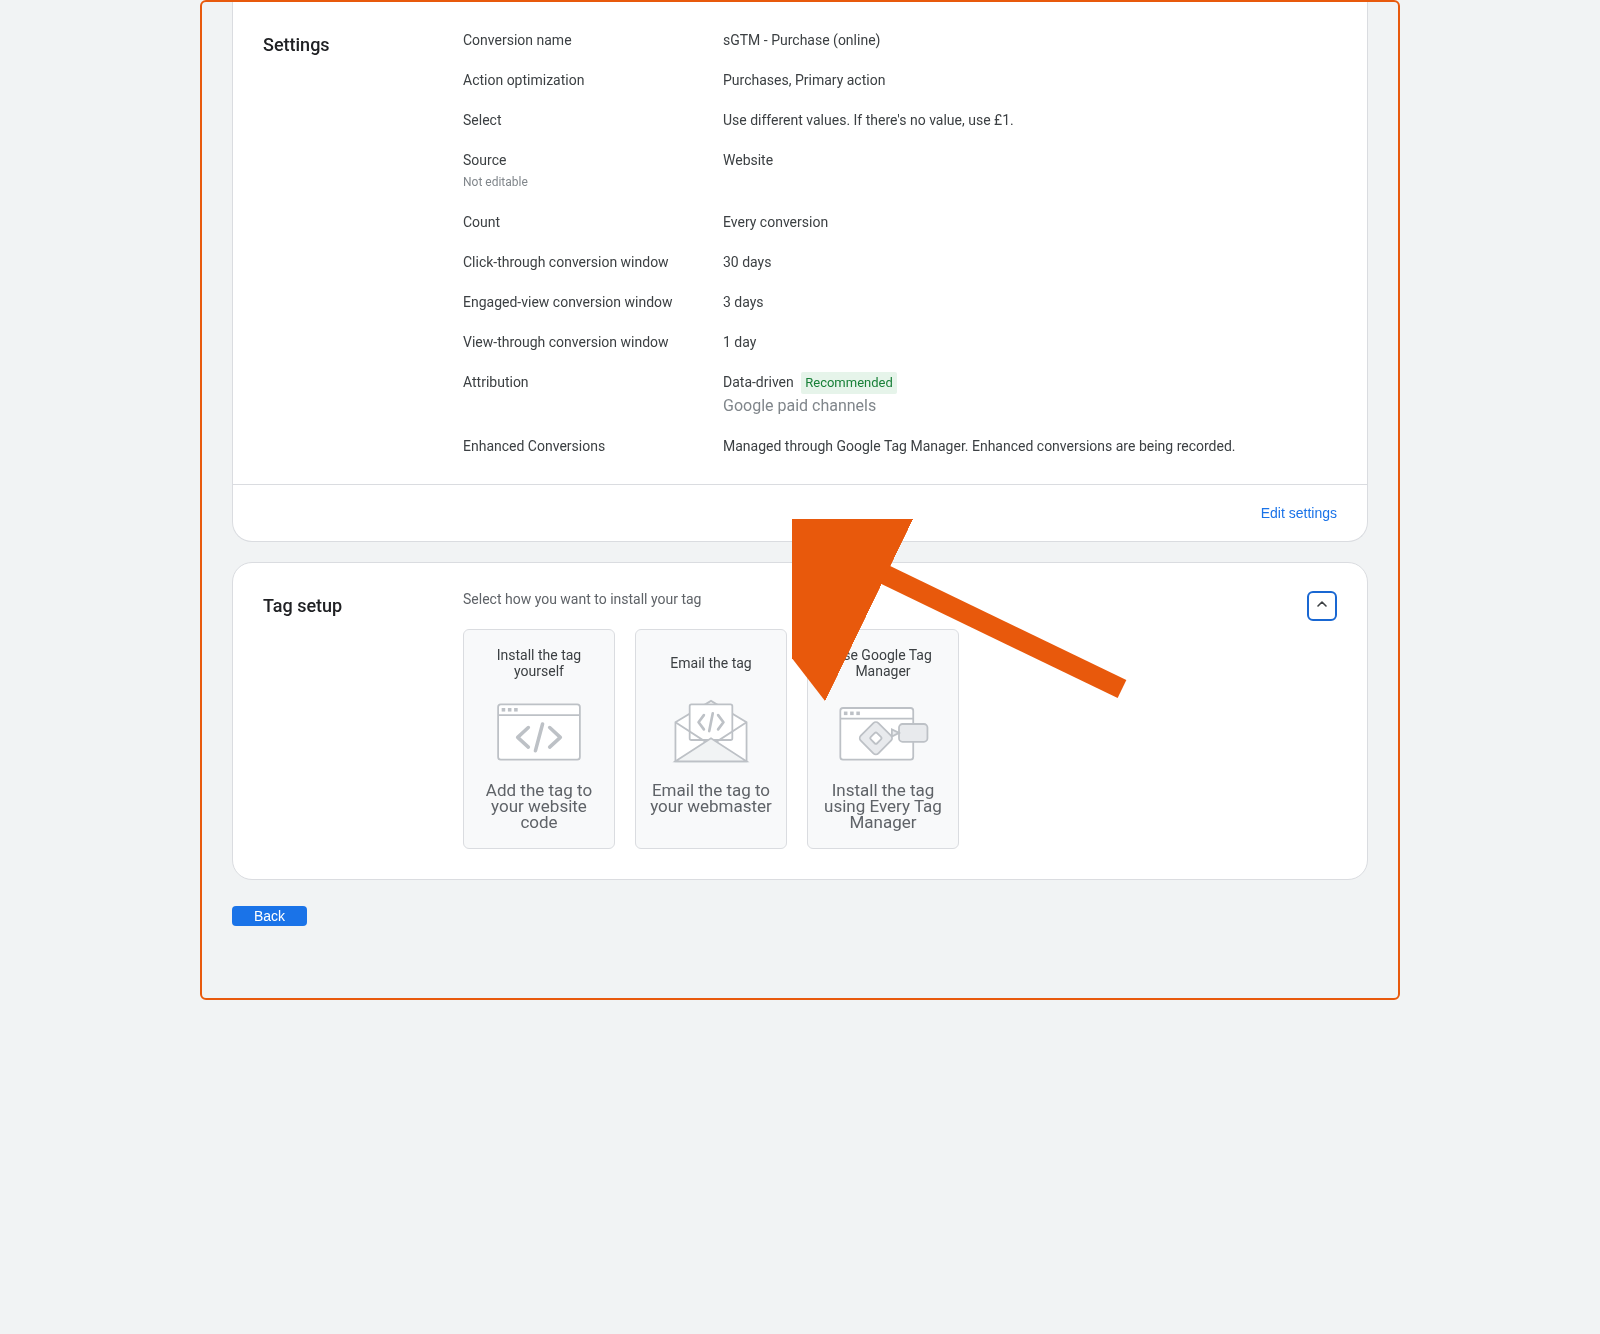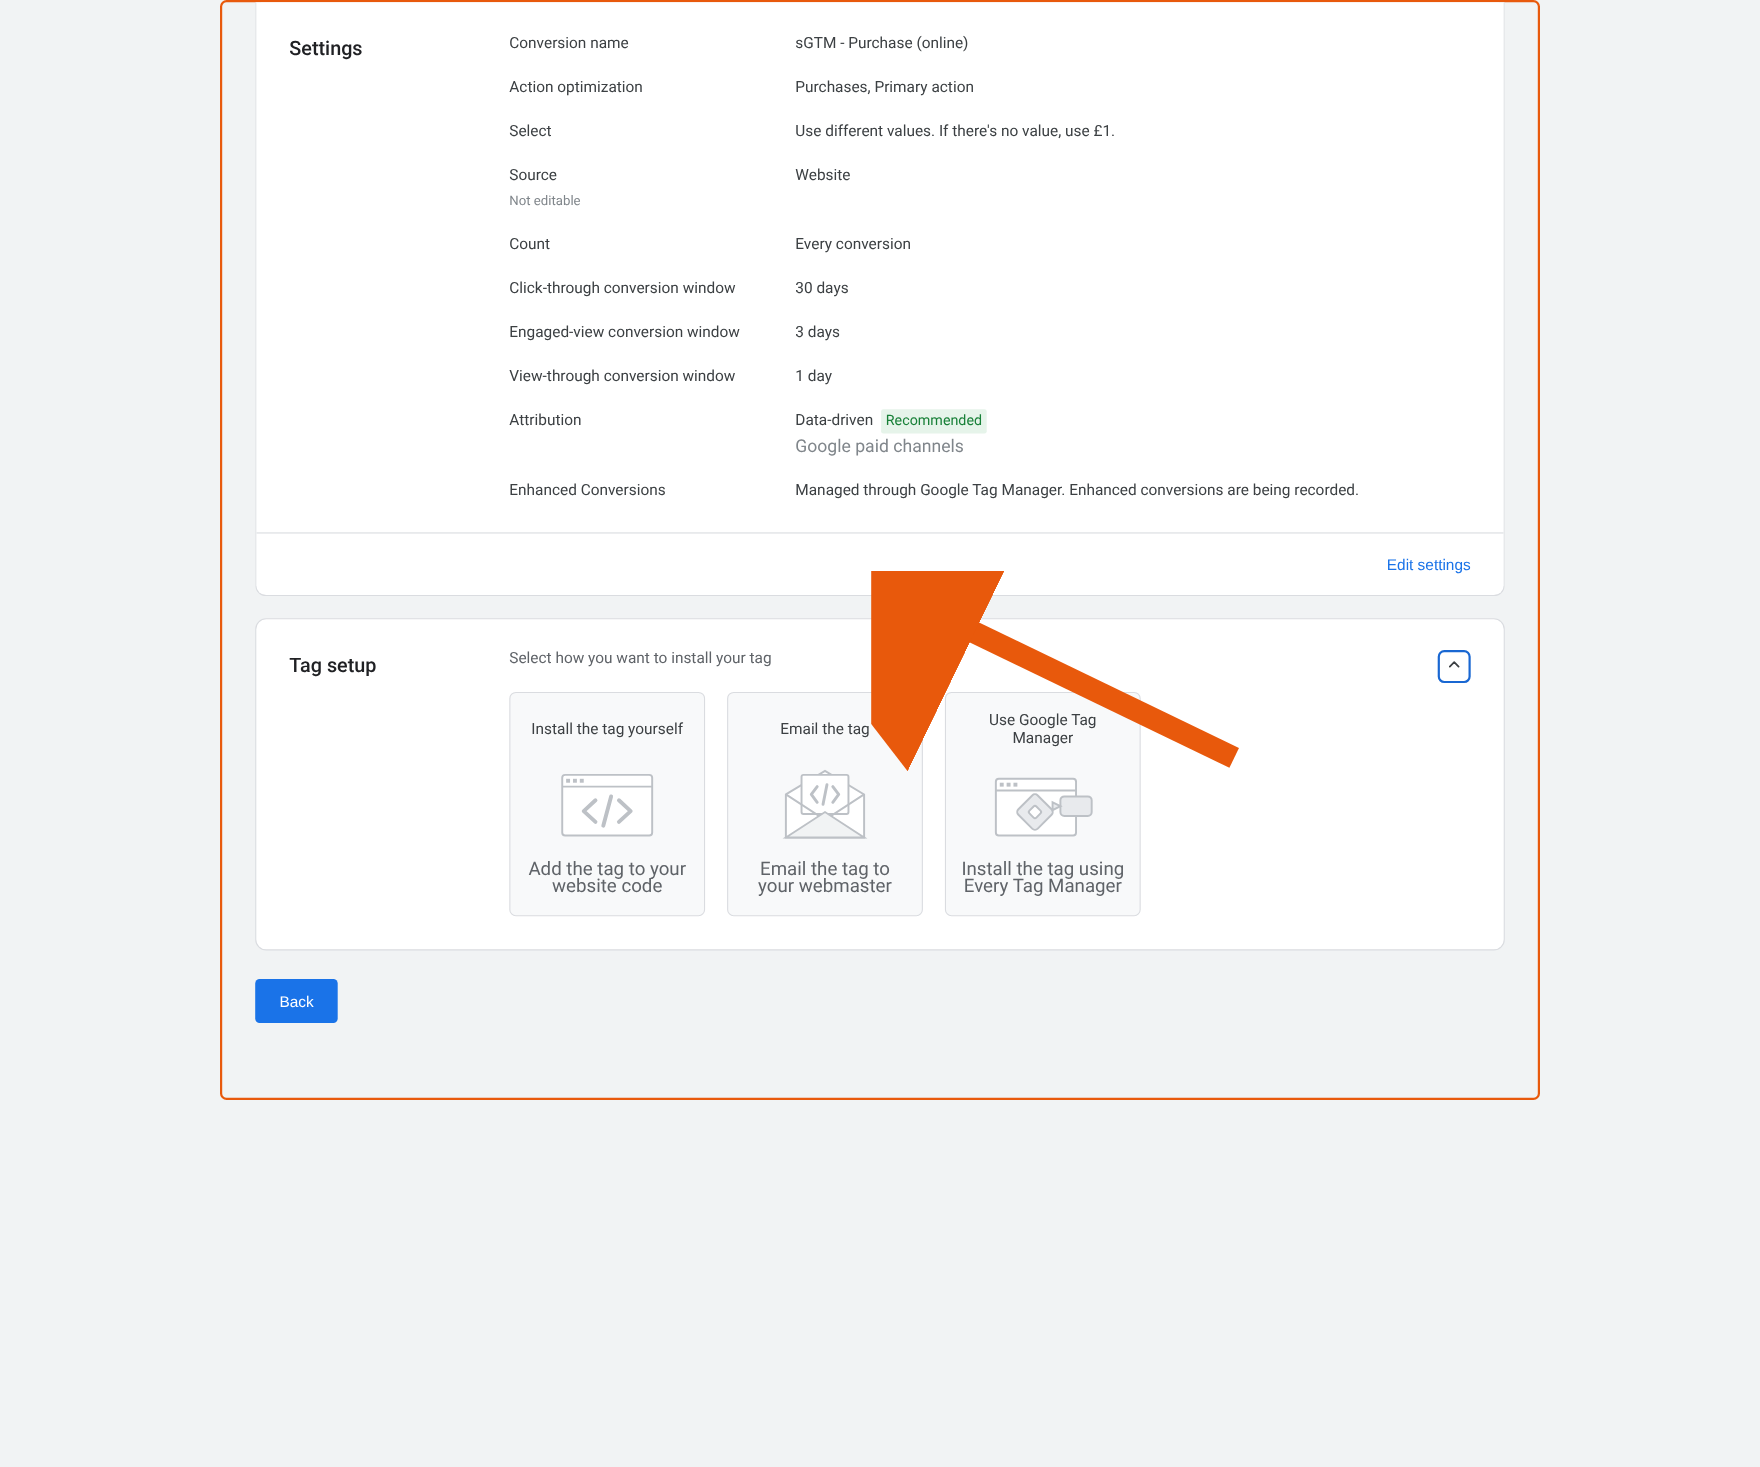--- a/index.html
+++ b/index.html
@@ -24,21 +24,21 @@
     background:var(--bg);
     border:2px solid var(--outline);
     border-radius:6px;
     padding:0 0 30px 0;
     position:relative;
     min-height:1000px;
   }
   .card{
     background:var(--card-bg);
     border:1px solid var(--border);
-    border-radius:10px;
+    border-radius:20px;
     margin:0 30px 20px 30px;
     overflow:hidden;
   }
   .card.first{border-top:none;border-top-left-radius:0;border-top-right-radius:0;margin-top:0;}
   .card-body{padding:28px 30px 18px 30px;display:flex;}
   .card-left{
     flex:0 0 200px;
     font-size:18px;
     font-weight:500;
     color:var(--text-strong);
@@ -92,42 +92,42 @@
     border-radius:6px;
     display:flex;align-items:center;justify-content:center;
     cursor:pointer;
     background:#fff;
     flex:0 0 auto;
     margin-left:auto;
   }
   .collapse-btn svg{stroke:#3c4043;}
   .tiles{display:flex;gap:20px;}
   .tile{
-    width:178px;
+    width:152px;
     background:#f8f9fa;
     border:1px solid var(--border);
     border-radius:6px;
     padding:14px 12px 18px 12px;
     text-align:center;
     cursor:pointer;
     display:flex;flex-direction:column;align-items:center;
   }
   .tile-title{font-size:14px;color:var(--text);min-height:38px;display:flex;align-items:center;justify-content:center;margin-bottom:6px;}
   .tile-ill{width:110px;height:80px;margin:4px 0 10px;}
   .tile-desc{font-size:17px;color:var(--muted);line-height:16px;}
   
   .back-btn{
     margin:6px 0 0 30px;
     background:#1a73e8;
     color:#fff;
     border:none;
     border-radius:4px;
     font-size:14px;
     font-weight:500;
-    padding:12px 22px;
+    padding:2px 22px;
     cursor:pointer;
   }
   
   .anno-arrow{
     position:absolute;
     pointer-events:none;
   }
 </style>
 </head>
 <body>

